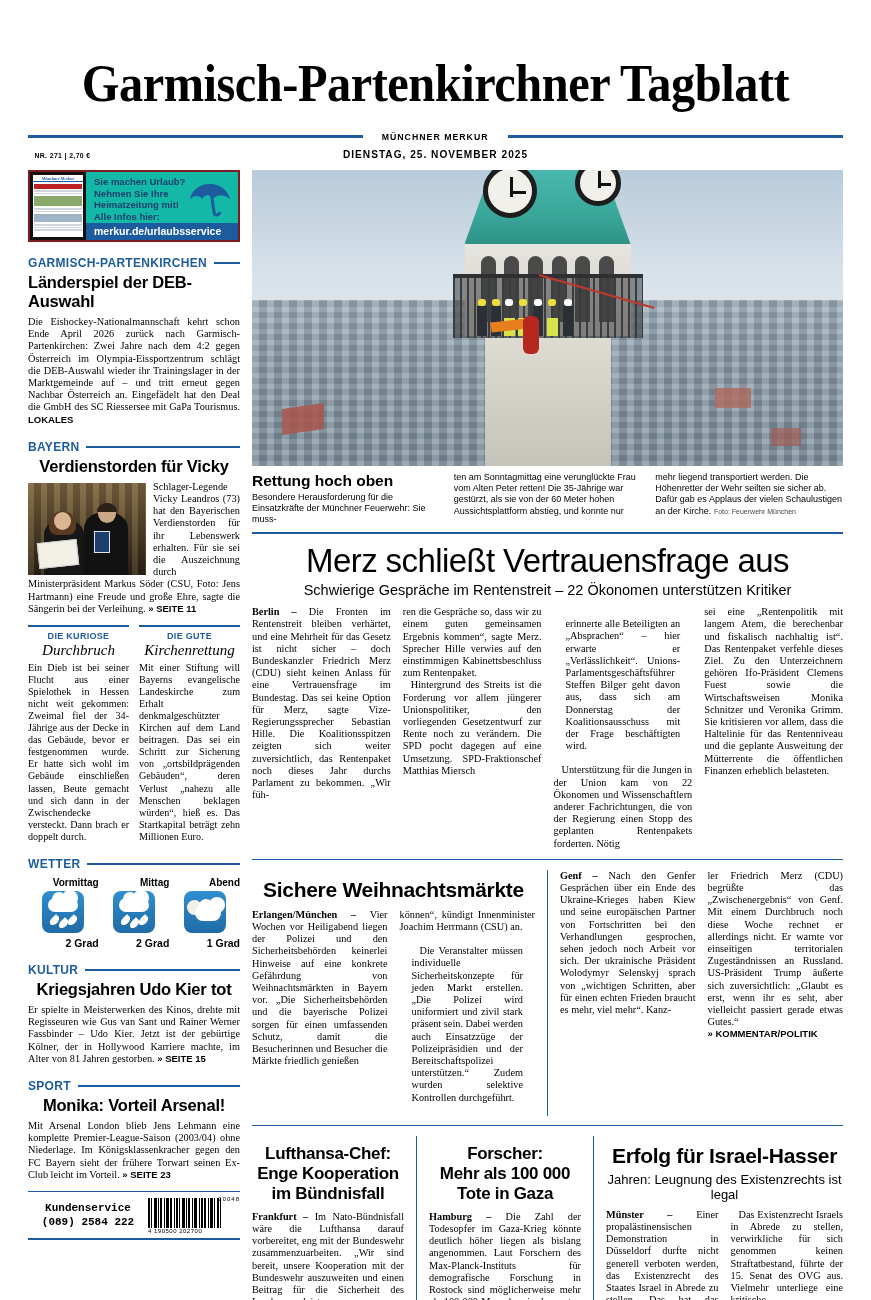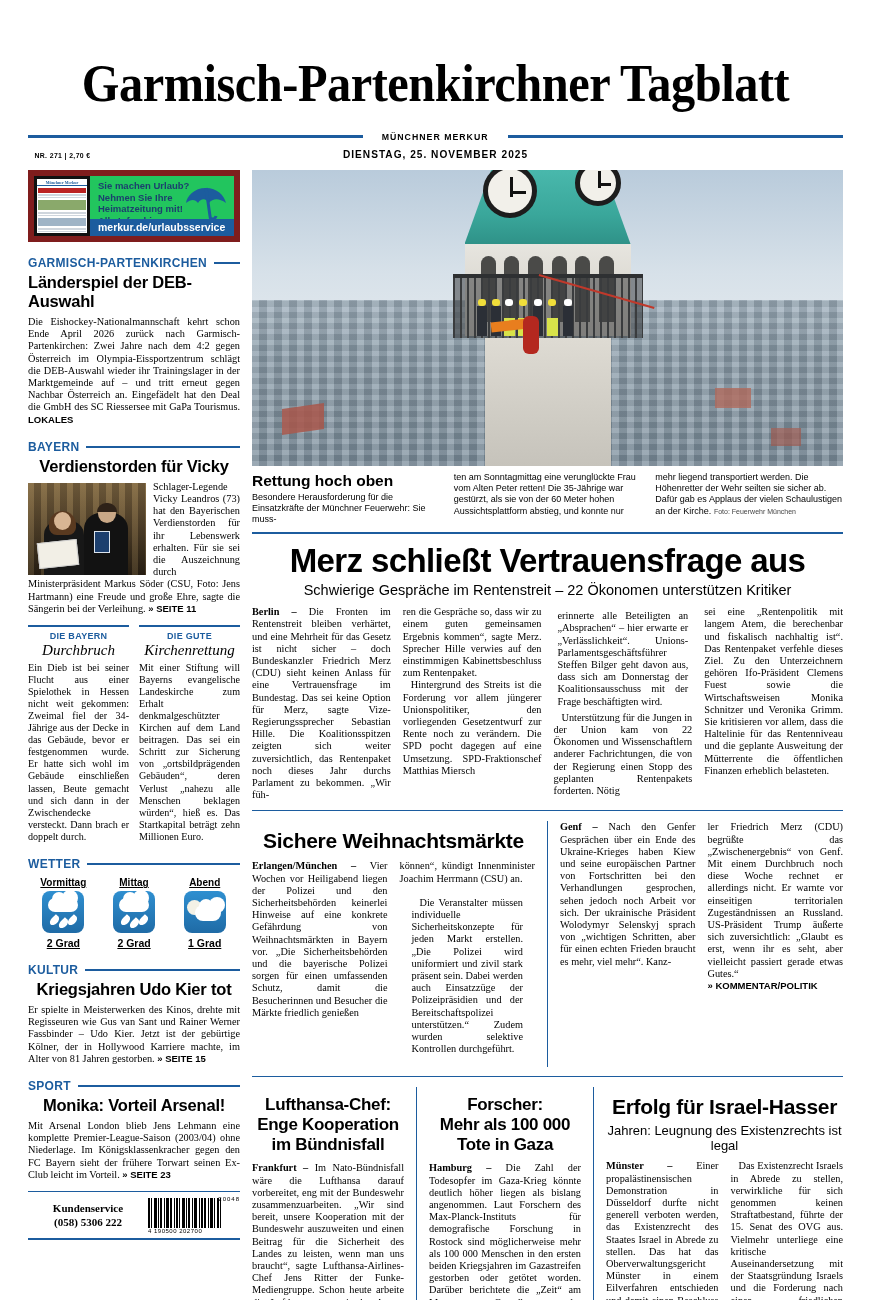--- a/index.html
+++ b/index.html
@@ -64,22 +64,22 @@
   .content {
     display: flex;
     padding: 10px 28px 0 28px;
     gap: 12px;
   }
   .col-left { width: 212px; flex: none; }
   .col-right { flex: 1; }
 
   
   .ad {
-    border: 6px solid #7f1d1d;
-    background: #22c55e;
+    border: 2px solid #7f1d1d;
+    background: #14b8a6;
     display: flex;
     height: 72px;
     overflow: hidden;
   }
   .ad-thumb {
     width: 56px; flex:none;
     background: #111;
     padding: 3px;
     display: flex;
   }
@@ -171,33 +171,33 @@
     font-size:9px; color:#1c5c9e; text-align:center; letter-spacing:0.3px;
   }
   .mini-title {
     font-family:"Liberation Serif", serif; font-style:italic;
     font-size: 15px; text-align:center; margin: 1px 0 3px 0;
   }
   .mini-body { font-size:10.1px; line-height:12.1px; text-align:justify; }
 
   
   .weather-row { display:flex; margin-top:6px; }
-  .wx { flex:1; text-align:center;text-decoration:underline; }
+  .wx { flex:1; text-align:right; }
   .wx-label { font-family:"Liberation Sans",sans-serif; font-weight:bold; font-size:10px; margin-bottom:3px;}
   .wx-icon { width:42px; height:42px; margin:0 auto; border-radius:8px;
     background: linear-gradient(180deg,#2f8fd0,#1f6ba6); position:relative; overflow:hidden;}
   .wx-cloud { position:absolute; left:6px; top:7px; width:30px; height:14px; background:#fff; border-radius:9px; }
   .wx-cloud:before { content:""; position:absolute; left:4px; top:-6px; width:14px; height:14px; background:#fff; border-radius:50%;}
   .wx-cloud:after { content:""; position:absolute; left:14px; top:-8px; width:16px; height:16px; background:#fff; border-radius:50%;}
   .wx-drop { position:absolute; width:7px; height:11px; background:#fff; border-radius:0 60% 60% 60%; transform:rotate(45deg);}
   .wx-sun { position:absolute; left:3px; top:9px; width:15px; height:15px; background:#f3f1e6; border-radius:50%; }
   .wx-temp { font-family:"Liberation Sans",sans-serif; font-weight:bold; font-size:10.5px; margin-top:4px;}
 
   .kundensvc { display:flex; align-items:center; margin-top:10px; padding-top:6px; border-top:1.5px solid #1c5c9e;}
-  .kundensvc-text { flex:1; text-align:center; font-family:Liberation Serif, serif; font-weight:bold; font-size:11px; line-height:14px;}
+  .kundensvc-text { flex:1; text-align:center; font-family:Liberation Mono, monospace; font-weight:bold; font-size:11px; line-height:14px;}
   .barcode { width: 92px; height: 34px; position:relative; }
   .barcode-bars { display:flex; height:30px; align-items:flex-end; gap:0; }
   .barcode-bars i { display:block; background:#000; height:30px; }
   .barcode-num { font-family:"Liberation Sans",sans-serif; font-size:6px; letter-spacing:0.5px; }
   .bc-small { position:absolute; right:0; top:-2px; font-size:6px; letter-spacing:1px; font-family:"Liberation Sans",sans-serif;}
   .bottom-rule { height:1.5px; background:#1c5c9e; margin-top:6px;}
 
   
   .photo {
     width: 100%; height: 296px; position: relative; overflow:hidden;
@@ -243,21 +243,21 @@
   .cap-col { flex:1; }
   .cap-title {
     font-family:"Liberation Sans",sans-serif; font-weight:bold;
     font-size: 15.5px; margin:0 0 2px 0;
   }
   .cap-text { font-family:"Liberation Sans",sans-serif; font-size:9px; line-height:11.2px; }
   .cap-credit { font-family:"Liberation Sans",sans-serif; font-size:7px; color:#444; }
   .rule-thick { height:2.5px; background:#1c5c9e; margin-top:6px;}
 
   .lead-head {
-    font-family:"Liberation Sans",sans-serif; font-weight:bold;
+    font-family:"Liberation Sans",sans-serif; font-weight:normal;
     font-size: 33px; text-align:center; margin: 8px 0 2px 0; letter-spacing:-0.6px;
   }
   .lead-sub {
     font-family:"Liberation Sans",sans-serif; font-size: 14.5px;
     text-align:center; margin-bottom: 8px;
   }
   .cols3 { display:flex; gap:12px; }
   .cols3 .c { flex:1; }
   .cols2 { display:flex; gap:12px; }
   .cols2 .c { flex:1; }
@@ -358,21 +358,21 @@
           <div class="vp-doc"></div>
             <div class="vp-box"></div>
         </div>
         <span>Schlager-Legende Vicky Leandros (73) hat den Bayerischen Verdienstorden für ihr Lebenswerk erhalten. Für sie sei die Auszeichnung durch Ministerpräsident Markus Söder (CSU, Foto: Jens Hartmann) eine Freude und große Ehre, sagte die Sängerin bei der Verleihung.</span>
         <span class="ref">» SEITE 11</span>
       </div>
 
       <div class="two-col-mini">
         <div class="mini">
           <div class="mini-rule-top"></div>
-          <div class="mini-kicker">DIE BAYERN</div>
+          <div class="mini-kicker">DIE KURIOSE</div>
           <div class="mini-title">Durchbruch</div>
           <div class="mini-body">Ein Dieb ist bei seiner Flucht aus einer Spielothek in Hessen nicht weit gekommen: Zweimal fiel der 34-Jährige aus der Decke in das Gebäude, bevor er festgenommen wurde. Er hatte sich wohl im Gebäude einschließen lassen, Beute gemacht und sich dann in der Zwischendecke versteckt. Dann brach er doppelt durch.</div>
         </div>
         <div class="mini">
           <div class="mini-rule-top"></div>
           <div class="mini-kicker">DIE GUTE</div>
           <div class="mini-title">Kirchenrettung</div>
           <div class="mini-body">Mit einer Stiftung will Bayerns evangelische Landeskirche zum Erhalt denkmalgeschützter Kirchen auf dem Land beitragen. Das sei ein Schritt zur Sicherung von „ortsbildprägenden Gebäuden“, deren Verlust „nahezu alle Menschen beklagen würden“, hieß es. Das Startkapital beträgt zehn Millionen Euro.</div>
         </div>
       </div>
@@ -428,21 +428,21 @@
       </div>
       <div class="hl-left center">Monika: Vorteil Arsenal!</div>
       <div class="body-text">
         <span>Mit Arsenal London blieb Jens Lehmann eine komplette Premier-League-Saison (2003/04) ohne Niederlage. Im Königsklassenkracher gegen den FC Bayern sieht der frühere Torwart seinen Ex-Club leicht im Vorteil.</span>
         <span class="ref">» SEITE 23</span>
       </div>
 
       <div class="kundensvc">
         <div class="kundensvc-text">
           <div>Kundenservice</div>
-          <div>(058) 5306 222</div>
+          <div>(089) 2584 222</div>
         </div>
         <div class="barcode">
           <div class="bc-small">20048</div>
           <div class="barcode-bars">
             <i style="width:2px"></i>
               <i style="width:1px;background:#fff"></i>
               <i style="width:1px"></i>
               <i style="width:2px;background:#fff"></i>
             <i style="width:3px"></i>
               <i style="width:1px;background:#fff"></i>
@@ -569,21 +569,21 @@
         <div class="c body-text">
           <p class="story-p first" style="margin:0">
             <b>Berlin</b><b> – </b><span>Die Fronten im Rentenstreit bleiben verhärtet, und eine Mehrheit für das Gesetz ist nicht sicher – doch Bundeskanzler Friedrich Merz (CDU) sieht keinen Anlass für eine Vertrauensfrage im Bundestag. Das sei keine Option für Merz, sagte Vize-Regierungssprecher Sebastian Hille. Die Koalitionsspitzen zeigten sich weiter zuversichtlich, das Rentenpaket noch dieses Jahr durchs Parlament zu bekommen. „Wir füh-</span>
           </p>
         </div>
         <div class="c body-text">
           <p class="story-p first" style="margin:0">ren die Gespräche so, dass wir zu einem guten gemeinsamen Ergebnis kommen“, sagte Merz. Sprecher Hille verwies auf den einstimmigen Kabinettsbeschluss zum Rentenpaket.</p>
           <p class="story-p" style="margin:0">Hintergrund des Streits ist die Forderung vor allem jüngerer Unionspolitiker, den vorliegenden Gesetzentwurf zur Rente noch zu verändern. Die SPD pocht dagegen auf eine Umsetzung. SPD-Fraktionschef Matthias Miersch</p>
         </div>
         <div class="c body-text">
-          <p class="story-p first" style="margin:4px">erinnerte alle Beteiligten an „Absprachen“ – hier erwarte er „Verlässlichkeit“. Unions-Parlamentsgeschäftsführer Steffen Bilger geht davon aus, dass sich am Donnerstag der Koalitionsausschuss mit der Frage beschäftigten wird.</p>
+          <p class="story-p first" style="margin:12px">erinnerte alle Beteiligten an „Absprachen“ – hier erwarte er „Verlässlichkeit“. Unions-Parlamentsgeschäftsführer Steffen Bilger geht davon aus, dass sich am Donnerstag der Koalitionsausschuss mit der Frage beschäftigten wird.</p>
           <p class="story-p" style="margin:0">Unterstützung für die Jungen in der Union kam von 22 Ökonomen und Wissenschaftlern anderer Fachrichtungen, die von der Regierung einen Stopp des geplanten Rentenpakets forderten. Nötig</p>
         </div>
         <div class="c body-text">
           <p class="story-p first" style="margin:0">sei eine „Rentenpolitik mit langem Atem, die berechenbar und fiskalisch nachhaltig ist“. Das Rentenpaket verfehle dieses Ziel. Zu den Unterzeichnern gehören Ifo-Präsident Clemens Fuest sowie die Wirtschaftsweisen Monika Schnitzer und Veronika Grimm. Sie kritisieren vor allem, dass die Haltelinie für das Rentenniveau und die geplante Ausweitung der Mütterrente die öffentlichen Finanzen erheblich belasteten.</p>
         </div>
       </div>
 
       <div class="hr-thin"></div>
 
       <div class="block-sep">

